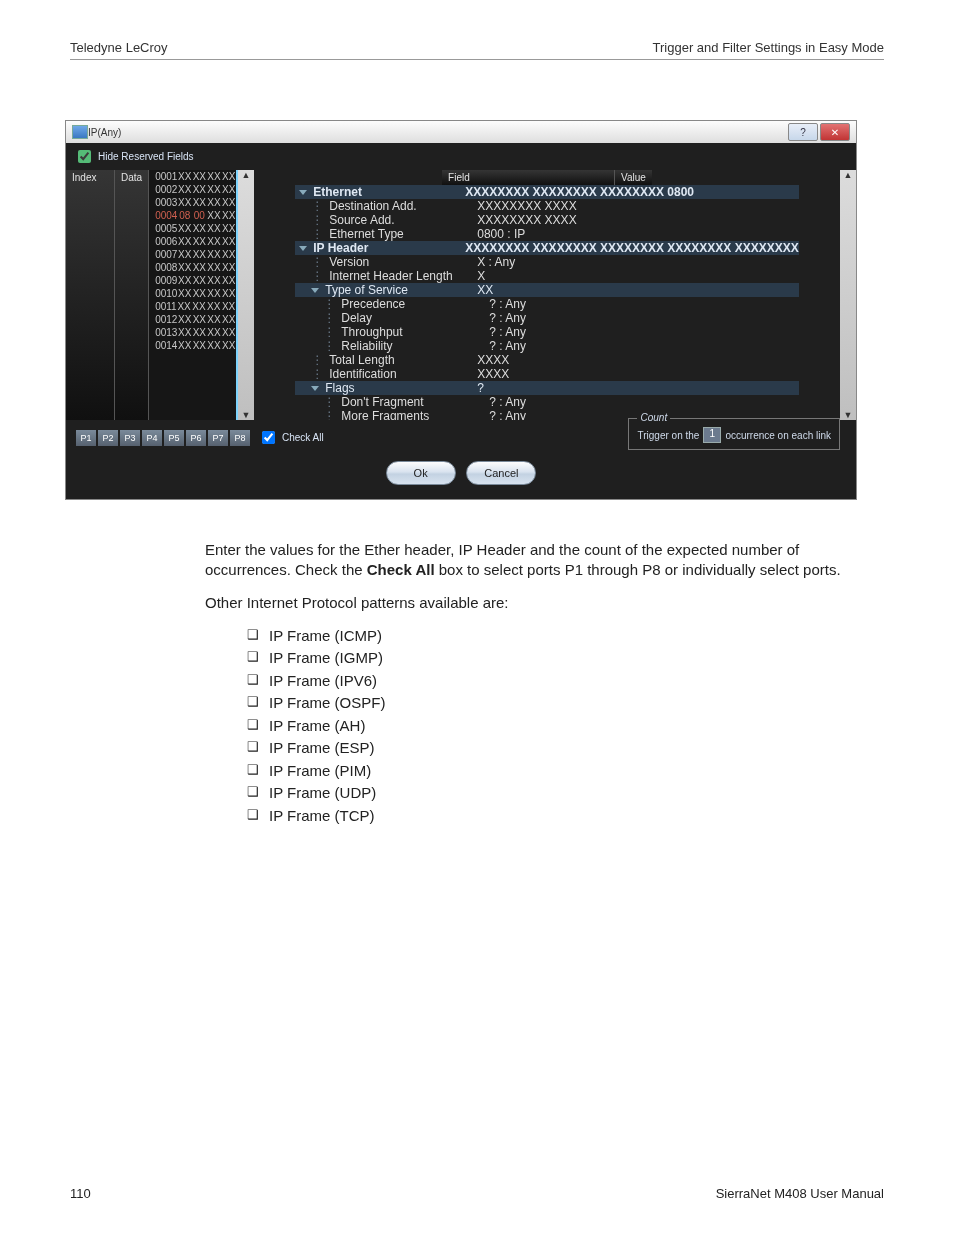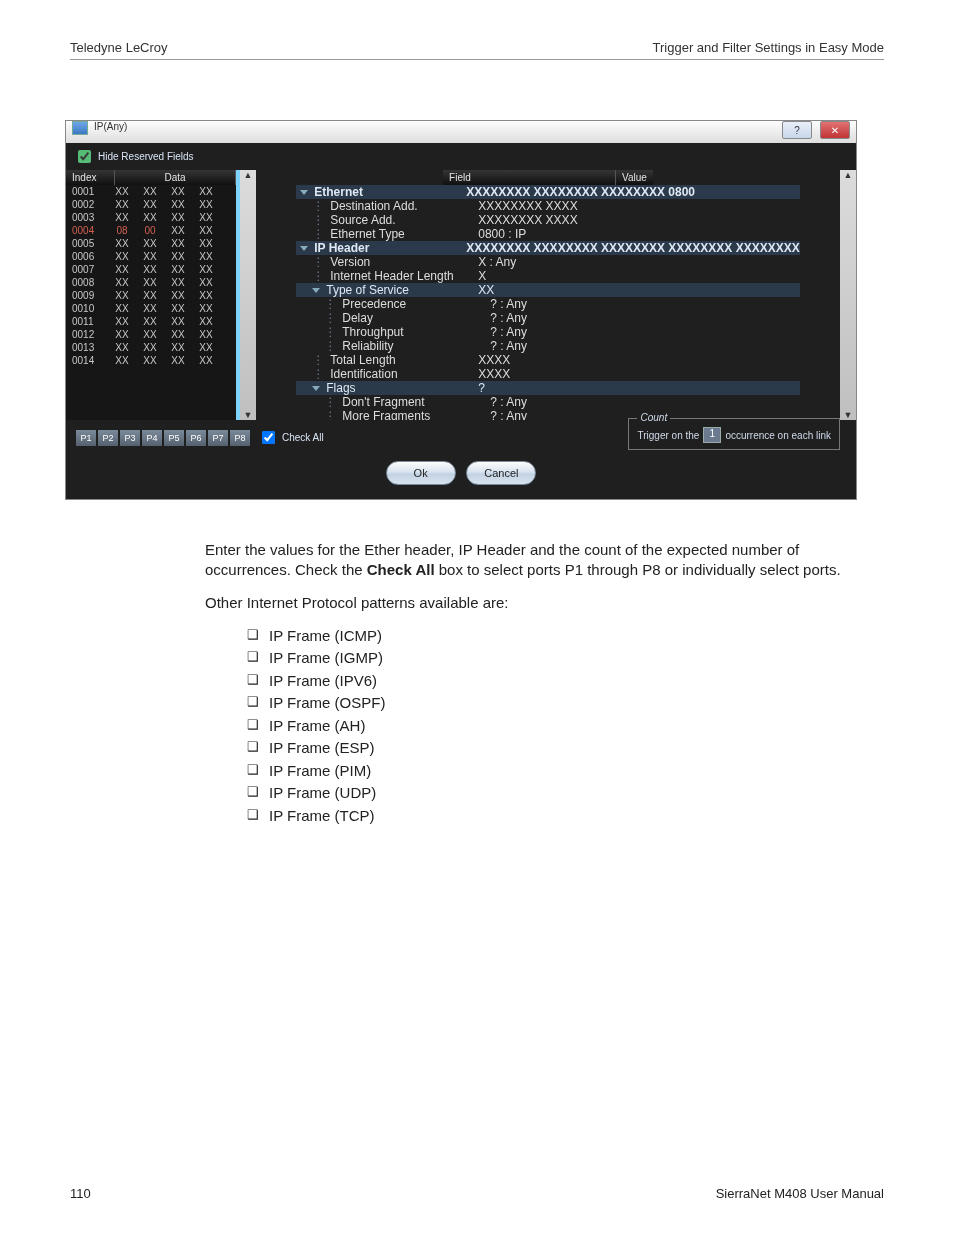--- a/index.html
+++ b/index.html
@@ -4,32 +4,32 @@
 <style>
   body { margin:0; background:#fff; font-family:"Segoe UI", Arial, sans-serif; color:#222; }
   .page { width:954px; min-height:1235px; margin:0 auto; position:relative; padding:40px 70px 60px 70px; box-sizing:border-box; }
   .hdr { display:flex; justify-content:space-between; font-size:13px; color:#333; }
   .hdr-rule { border:none; border-top:1px solid #999; margin:4px 0 60px 0;}
   .intro { font-size:15px; margin-left:135px; margin-bottom:30px; }
   .intro b { font-weight:600; }
 
   
   .dlg { width:790px; margin-left:-5px; border:1px solid #888; background:#1f1f1f; color:#ddd; font-family:Tahoma, Verdana, sans-serif; font-size:10px; }
-  .titlebar { height:22px; background:linear-gradient(#fdfdfd,#dedede); display:flex; align-items:flex-start; padding:0 6px; color:#333; gap:6px; }
+  .titlebar { height:22px; background:linear-gradient(#fdfdfd,#dedede); display:flex; align-items:center; padding:0 6px; color:#333; }
   .titlebar .ticon { width:14px; height:12px; background:linear-gradient(#6fa8e8,#3a78c2); border:1px solid #7a9; }
   .titlebar .spacer { flex:1; }
   .tbtn { width:28px; height:16px; display:flex; align-items:center; justify-content:center; font-size:10px; border:1px solid #888; margin-left:2px; border-radius:2px; }
   .tbtn.help { background:linear-gradient(#e8eef8,#c7d7ea); color:#334; }
   .tbtn.close { background:linear-gradient(#e27373,#c13434); color:#fff; }
 
   .toolbar { padding:4px 8px; display:flex; align-items:center; gap:4px; color:#d8e4f5; }
   .toolbar input[type=checkbox]{ accent-color:#5b7; }
 
   .panes { display:flex; height:250px; }
-  .pane-left { width:170px; background:#161616; border-right:4px solid #7dd3fc; display:flex; flex-direction:column; }
+  .pane-left { width:170px; background:#161616; border-right:2px solid #7dd3fc; display:flex; flex-direction:row; }
   .pane-right { flex:1; display:flex; flex-direction:column;align-items:center; }
 
   .col-head { display:flex; background:linear-gradient(#353535,#101010); color:#e3e3e3; font-size:10px; }
   .col-head.left .cell { border-right:1px solid #555; }
   .col-head .cell { padding:2px 6px; }
   .hi { width:36px; } .hd { flex:1; text-align:center;}
   .hf { width:160px; border-right:1px solid #555; } .hv { flex:1; }
 
   .grid { flex:1; overflow:hidden; }
   .grow { display:flex; font-size:10px; color:#c8c8c8; padding:1px 0; }

